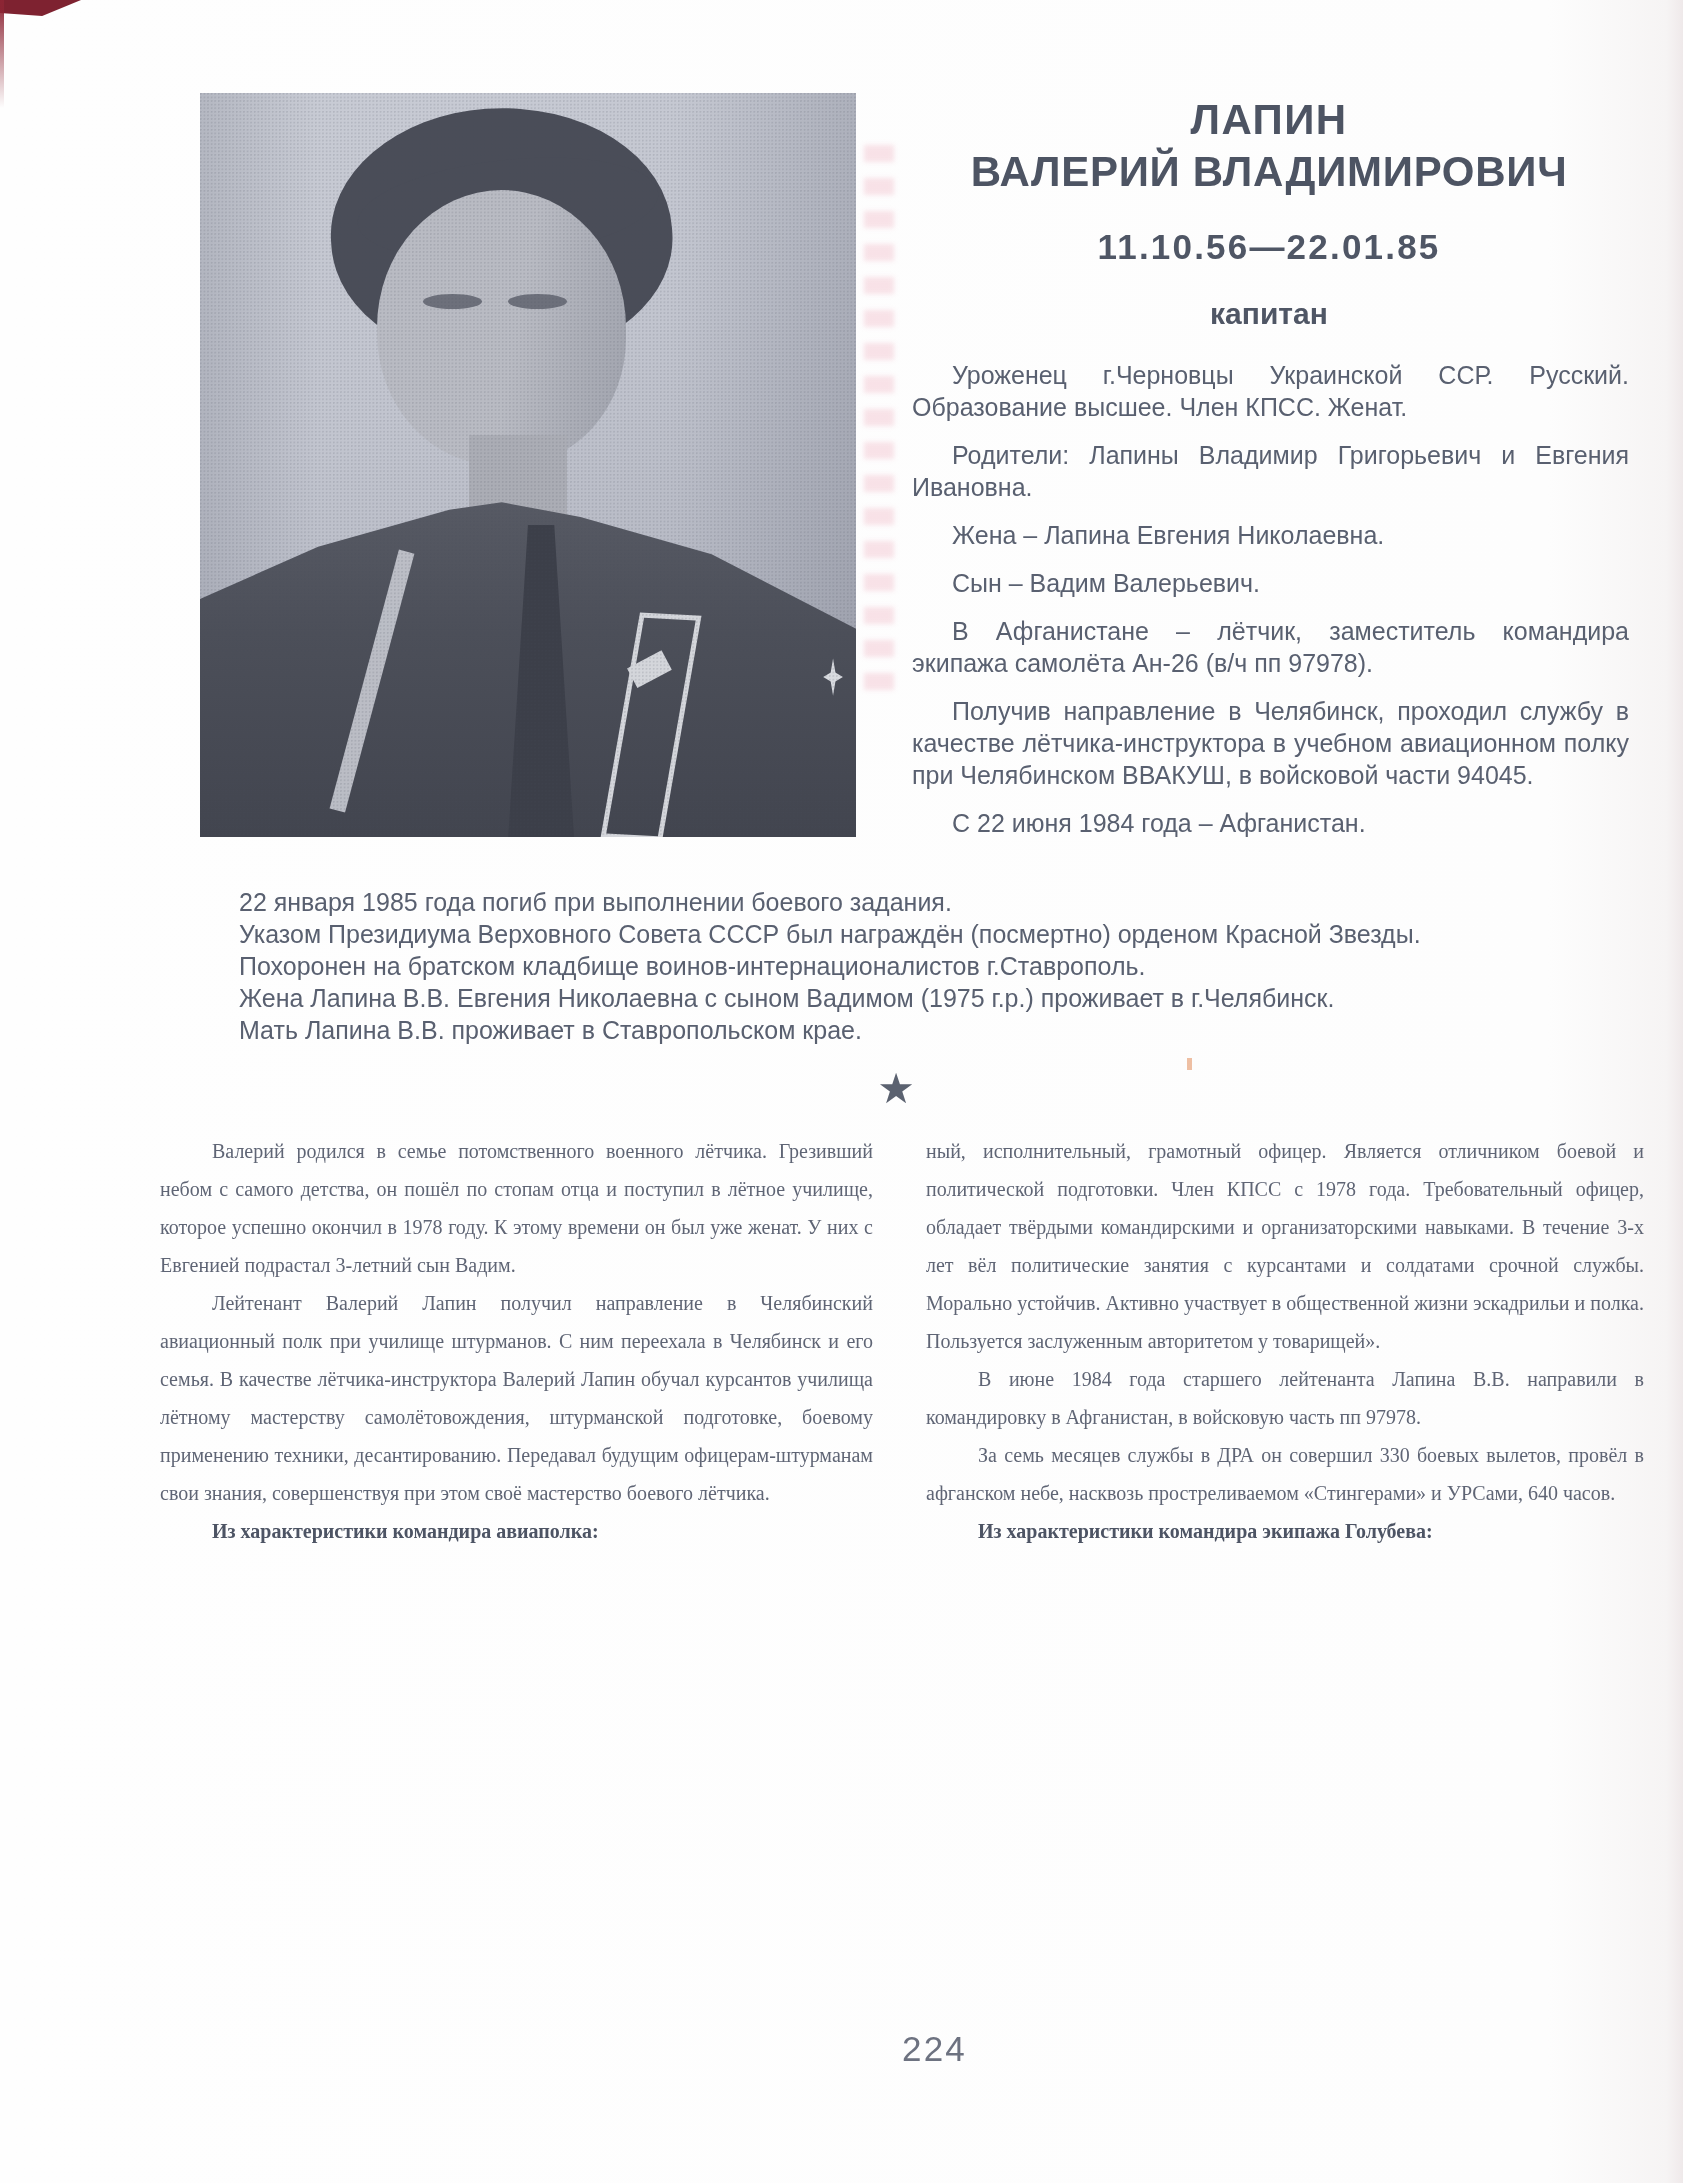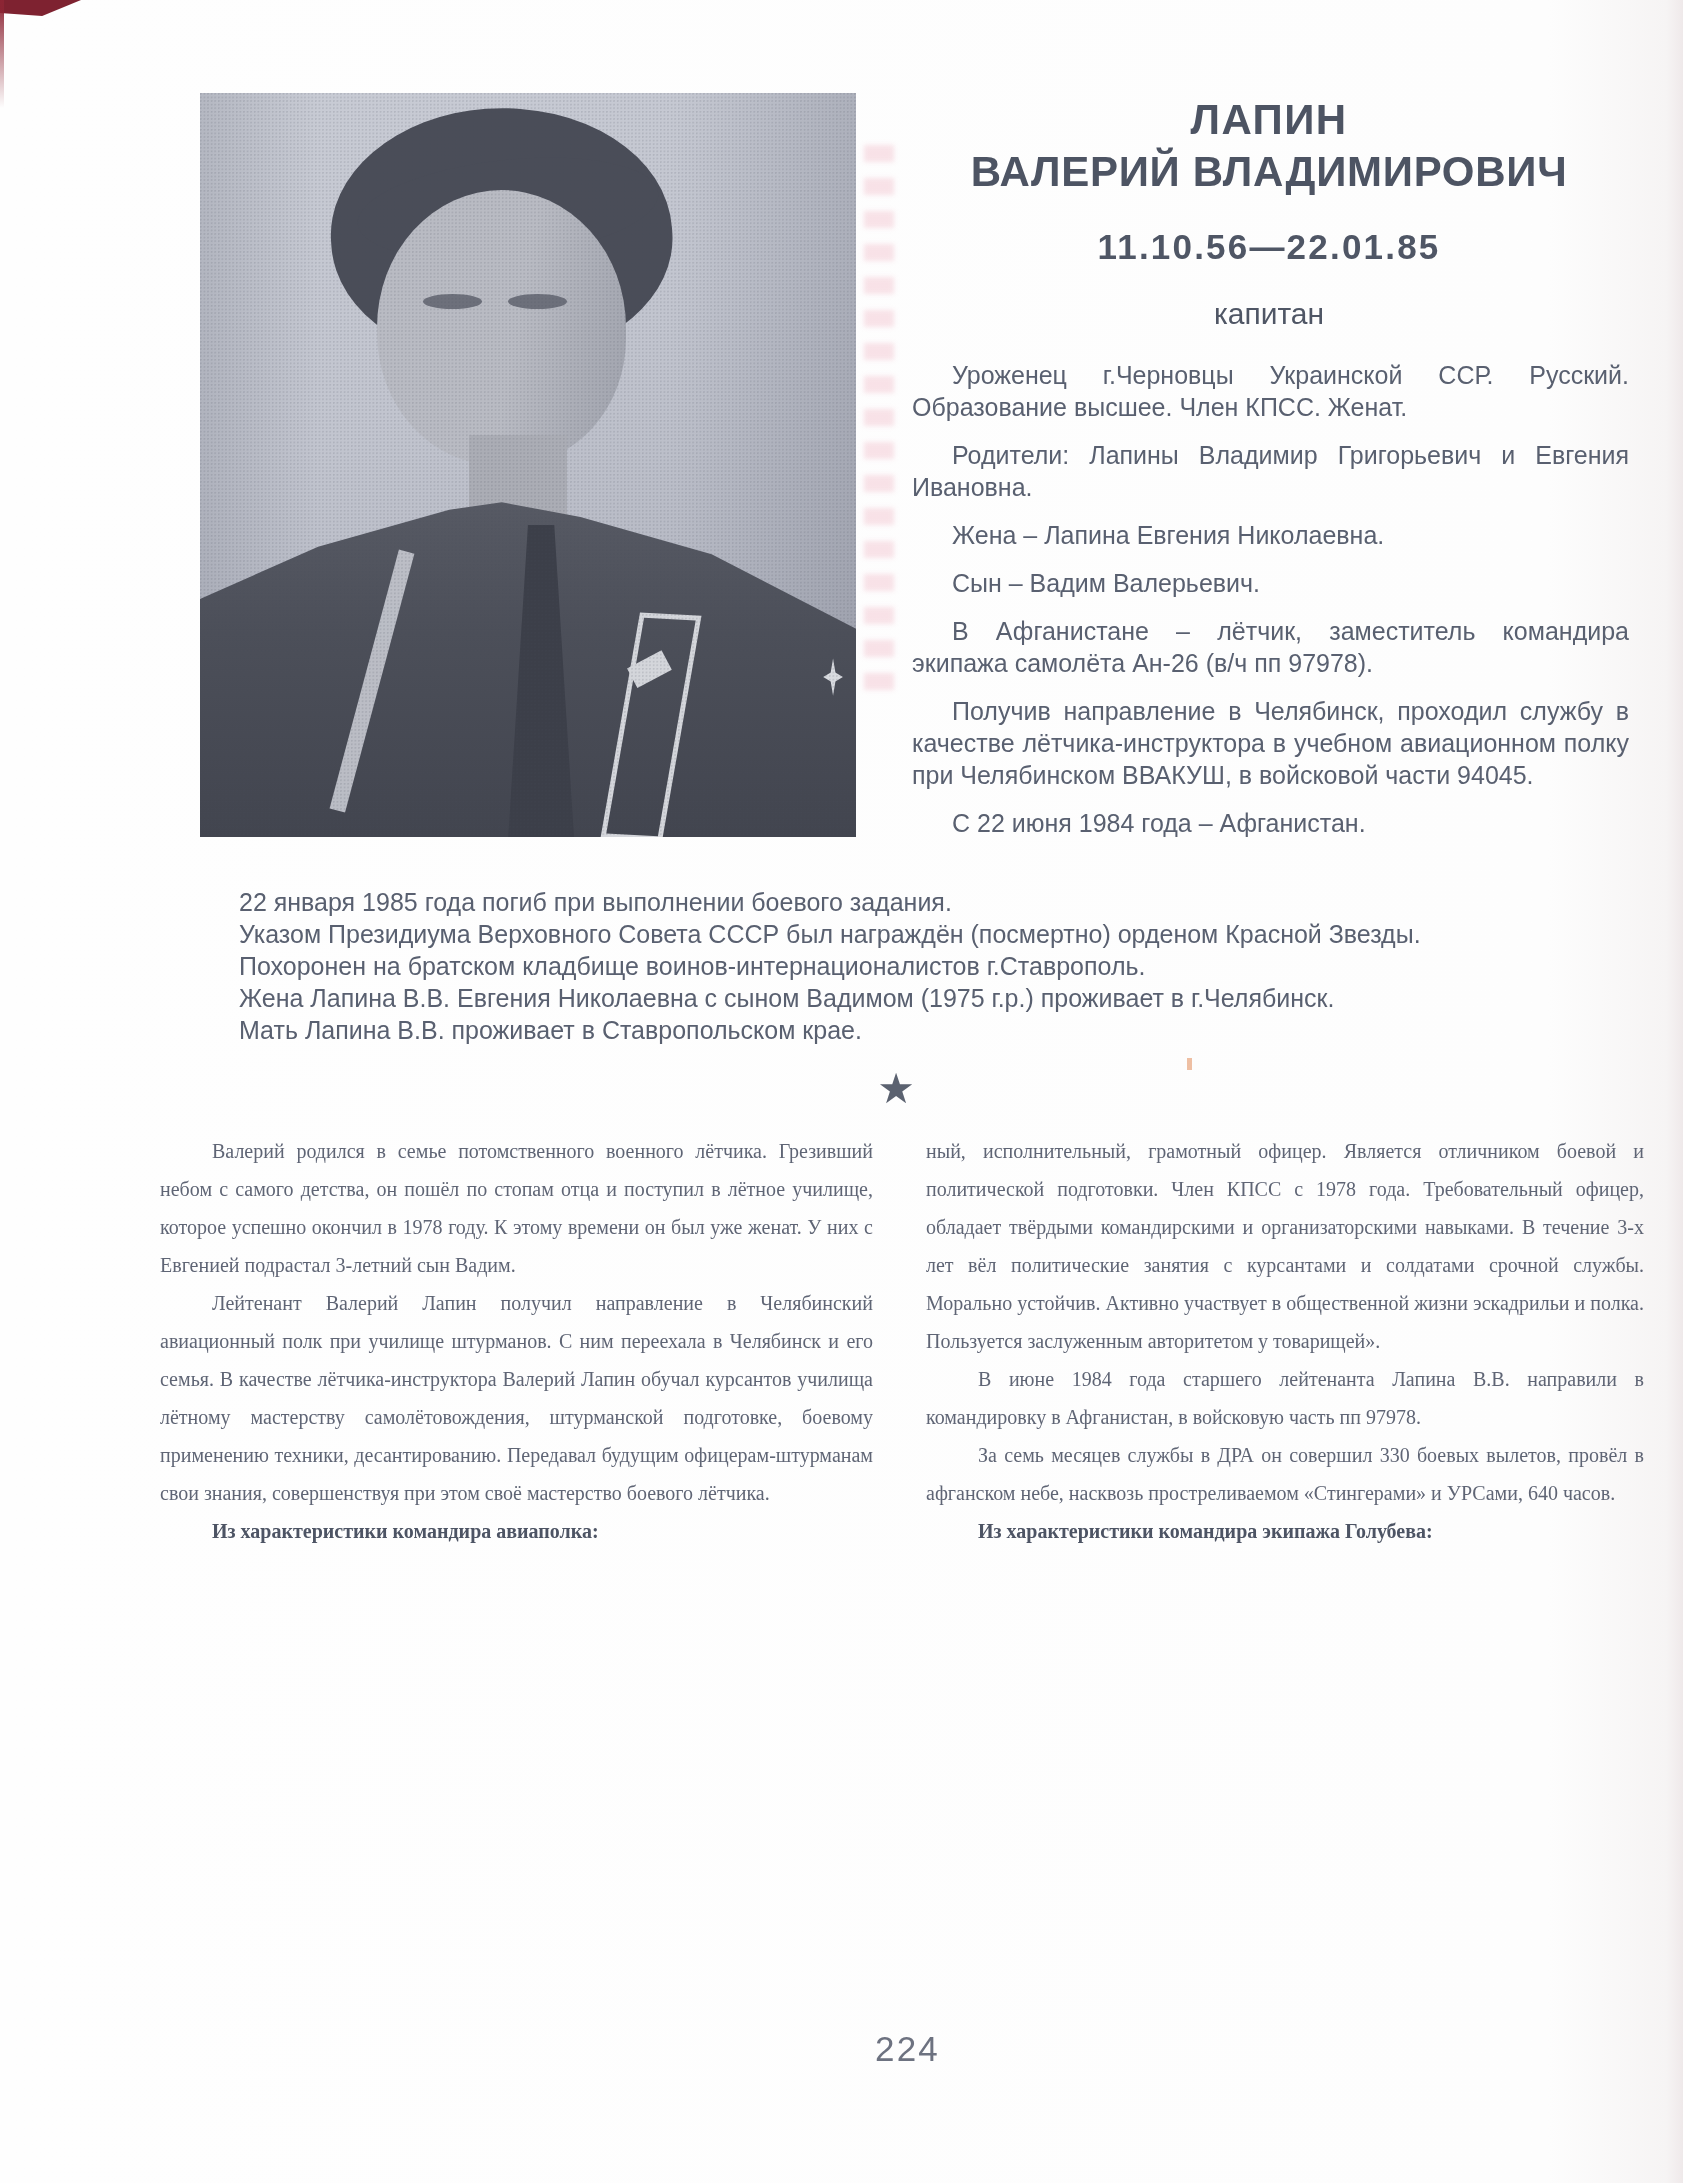--- a/index.html
+++ b/index.html
@@ -52,21 +52,21 @@
 
   
   .header-block{
     position:absolute;left:893px;top:94px;width:752px;
     text-align:center;color:#4d5463;
     font-family:"Liberation Sans", sans-serif;
   }
   .surname{font-size:42px;font-weight:700;letter-spacing:1.4px;line-height:51px;}
   .fullname{font-size:42px;font-weight:700;letter-spacing:0.7px;line-height:53px;}
   .dates{font-size:35px;font-weight:700;letter-spacing:2.2px;margin-top:29px;color:#4f5665;}
-  .rank{font-size:30px;font-weight:400;margin-top:30px;color:#4f5665;}
+  .rank{font-size:30px;font-weight:700;margin-top:30px;color:#4f5665;}
 
   
   .bio{
     position:absolute;left:896px;top:343px;width:749px;
     font-family:"Liberation Sans", sans-serif;
     font-size:25px;line-height:32px;color:#596070;
     text-align:justify;
   }
   .bio p{margin:16px;text-indent:40px;}
 
@@ -92,21 +92,21 @@
     font-size:20px;line-height:38px;color:#5f6575;
     text-align:justify;font-family:"Liberation Serif", serif;
   }
   .col-left{left:160px;width:713px;}
   .col-right{left:926px;width:718px;}
   .col p{margin:0;text-indent:52px;}
   .col p.bold{font-weight:700;color:#4d5464;}
   .col p.no-indent{text-indent:0;}
 
   .page-number{
-    position:absolute;left:835px;top:2029px;width:145px;
+    position:absolute;left:862px;top:2029px;width:145px;
     text-align:center;
     font-family:"Liberation Sans", sans-serif;
     font-size:35px;color:#6d7280;letter-spacing:2.2px;
   }
 </style>
 </head>
 <body>
 
 <div class="page">
 

